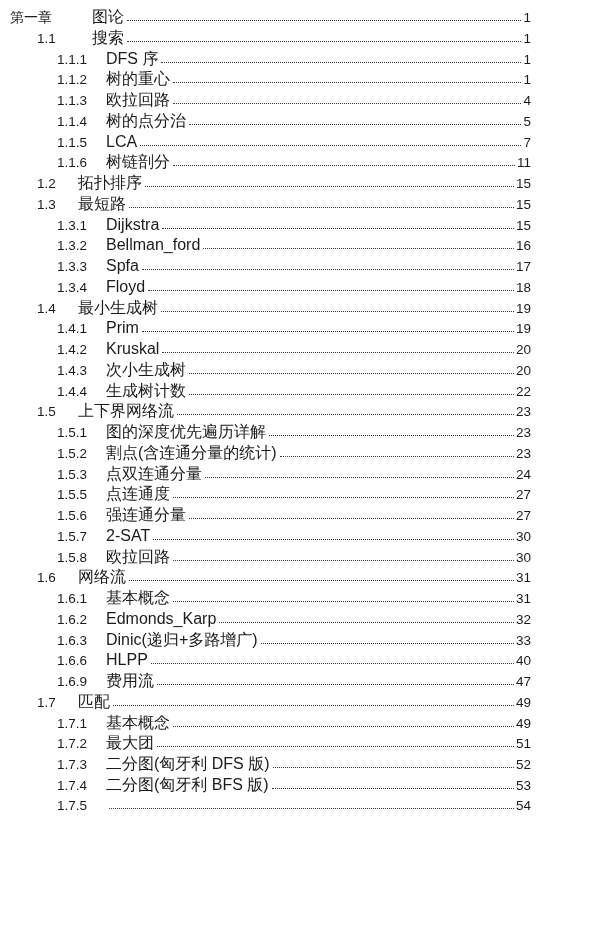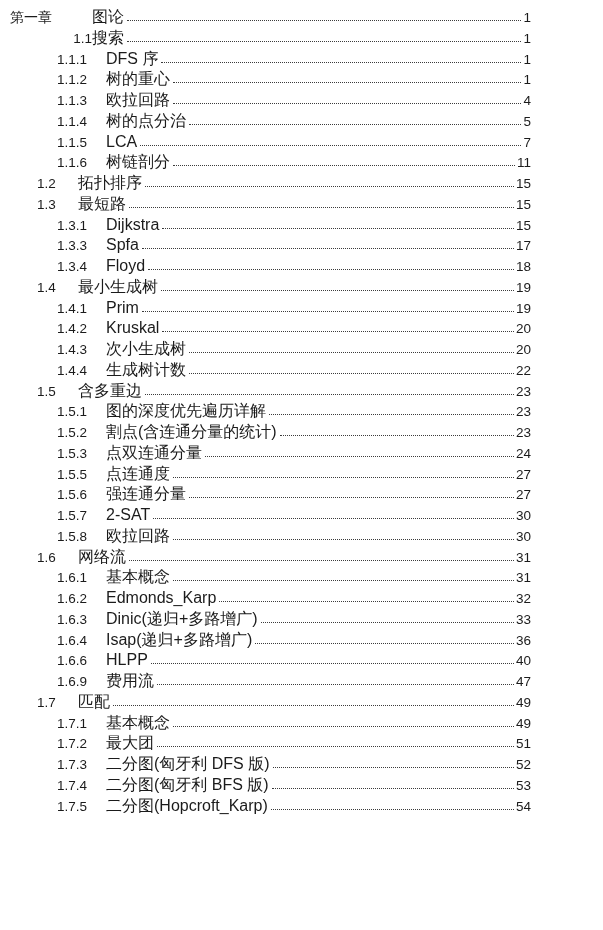--- a/index.html
+++ b/index.html
@@ -28,21 +28,21 @@
     font-size: 13.5px;
     line-height: 20.75px;
     white-space: nowrap;
   }
   .toc-row .num {
     flex: none;
     display: inline-block;
   }
   .toc-row.level-1 .num { margin-left: 10px; width: 82px; font-size: 14px; }
   .toc-row.level-2 .num { margin-left: 37px; width: 41px; }
-  .toc-row.level-2.wide-tab .num { width: 55px; text-align: right; }
+  .toc-row.level-2.wide-tab .num { width: 55px; }
   .toc-row.level-3 .num { margin-left: 57px; width: 49px; }
   .toc-row .label {
     flex: none;
     font-size: 16px;
     letter-spacing: 0;
   }
   .toc-row .leader {
     flex: 1 1 auto;
     min-width: 8px;
     margin: 0 2px 0 3px;
@@ -119,20 +119,26 @@
       <span class="leader"></span>
       <span class="page">15</span>
     </div>
     <div class="toc-row level-3">
       <span class="num">1.3.1</span>
       <span class="label">Dijkstra</span>
       <span class="leader"></span>
       <span class="page">15</span>
     </div>
     <div class="toc-row level-3">
+      <span class="num">1.3.2</span>
+      <span class="label">Bellman_ford</span>
+      <span class="leader"></span>
+      <span class="page">16</span>
+    </div>
+    <div class="toc-row level-3">
       <span class="num">1.3.3</span>
       <span class="label">Spfa</span>
       <span class="leader"></span>
       <span class="page">17</span>
     </div>
     <div class="toc-row level-3">
       <span class="num">1.3.4</span>
       <span class="label">Floyd</span>
       <span class="leader"></span>
       <span class="page">18</span>
@@ -162,21 +168,21 @@
       <span class="page">20</span>
     </div>
     <div class="toc-row level-3">
       <span class="num">1.4.4</span>
       <span class="label">生成树计数</span>
       <span class="leader"></span>
       <span class="page">22</span>
     </div>
     <div class="toc-row level-2">
       <span class="num">1.5</span>
-      <span class="label">含多重边</span>
+      <span class="label">上下界网络流</span>
       <span class="leader"></span>
       <span class="page">23</span>
     </div>
     <div class="toc-row level-3">
       <span class="num">1.5.1</span>
       <span class="label">图的深度优先遍历详解</span>
       <span class="leader"></span>
       <span class="page">23</span>
     </div>
     <div class="toc-row level-3">
@@ -233,26 +239,20 @@
       <span class="leader"></span>
       <span class="page">32</span>
     </div>
     <div class="toc-row level-3">
       <span class="num">1.6.3</span>
       <span class="label">Dinic(递归+多路增广)</span>
       <span class="leader"></span>
       <span class="page">33</span>
     </div>
     <div class="toc-row level-3">
-      <span class="num">1.6.4</span>
-      <span class="label">Isap(递归+多路增广)</span>
-      <span class="leader"></span>
-      <span class="page">36</span>
-    </div>
-    <div class="toc-row level-3">
       <span class="num">1.6.6</span>
       <span class="label">HLPP</span>
       <span class="leader"></span>
       <span class="page">40</span>
     </div>
     <div class="toc-row level-3">
       <span class="num">1.6.9</span>
       <span class="label">费用流</span>
       <span class="leader"></span>
       <span class="page">47</span>
@@ -282,17 +282,16 @@
       <span class="page">52</span>
     </div>
     <div class="toc-row level-3">
       <span class="num">1.7.4</span>
       <span class="label">二分图(匈牙利 BFS 版)</span>
       <span class="leader"></span>
       <span class="page">53</span>
     </div>
     <div class="toc-row level-3">
       <span class="num">1.7.5</span>
-      <span class="label">二分图(Hopcroft_Karp)</span>
       <span class="leader"></span>
       <span class="page">54</span>
     </div>
   </div>
 
 </body></html>

